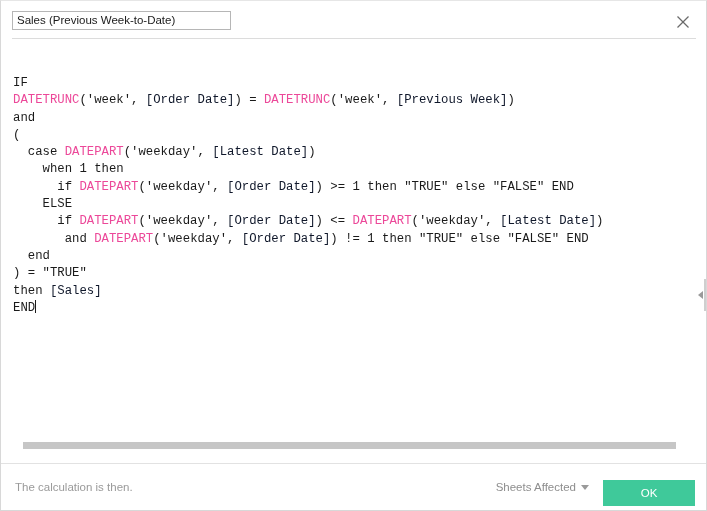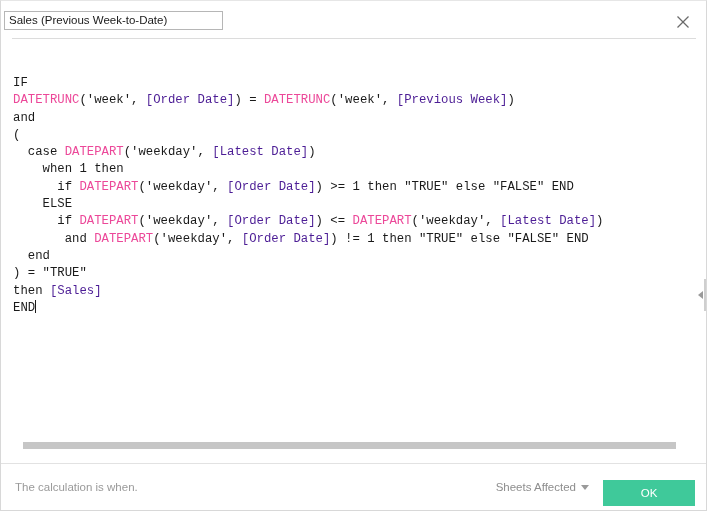--- a/index.html
+++ b/index.html
@@ -26,21 +26,21 @@
     border-bottom: 1px solid #d8d8d8;
     display: flex;
     flex-direction: column;
   }
 
   
   .header {
     position: relative;
     height: 37px;
     flex: 0 0 37px;
-    padding: 9px 0 0 3px;
+    padding: 9px 0 0 11px;
     box-sizing: border-box;
   }
   .name-input {
     width: 219px;
     height: 19px;
     box-sizing: border-box;
     border: 1px solid #b6b6b6;
     background: #ffffff;
     font-family: "Liberation Sans", sans-serif;
     font-size: 11.5px;
@@ -83,21 +83,21 @@
     font-size: 12.3px;
     line-height: 17.3px;
     white-space: pre;
     color: #1a1a1a;
     letter-spacing: 0px;
     overflow: hidden;
     margin-top: 25px;
   }
   .editor .ln { display: block; height: 17.3px; }
   .fn   { color: #ec4899; }
-  .fld  { color: #4c1d95; }
+  .fld  { color: #0f172a; }
   .txt  { color: #1a1a1a; }
   .caret {
     display: inline-block;
     width: 1px;
     height: 13px;
     background: #1a1a1a;
     vertical-align: -2px;
     margin-left: 0px;
   }
 
@@ -248,21 +248,21 @@
 
   <div class="scroll-row">
     <div class="scroll-track">
       <div class="scroll-thumb"></div>
     </div>
   </div>
 
   <div class="footer-sep"></div>
 
   <div class="footer">
-    <div class="status-text">The calculation is when.</div>
+    <div class="status-text">The calculation is then.</div>
     <div class="spacer"></div>
     <div class="sheets-affected">
       <span>Sheets Affected</span>
       <span class="caret-down"></span>
     </div>
     <div class="btn btn-ok">OK</div>
   </div>
 
 </div>
 

